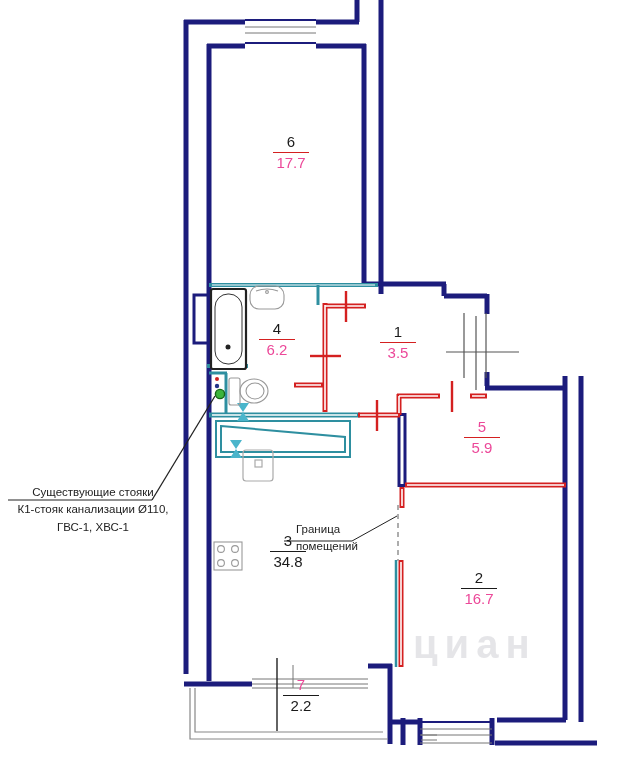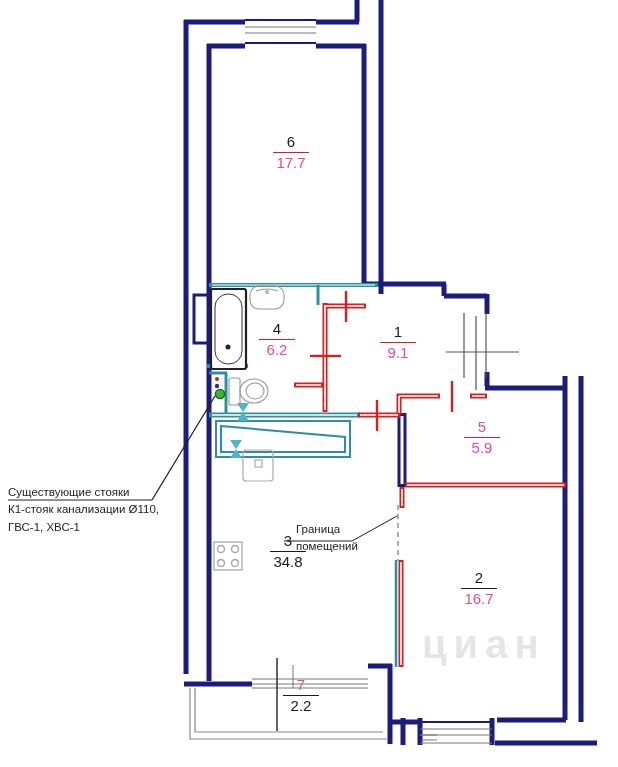--- a/index.html
+++ b/index.html
@@ -5,21 +5,21 @@
   html,body{margin:0;padding:0;background:#ffffff;}
   .canvas{position:relative;width:618px;height:767px;background:#ffffff;overflow:hidden;
           font-family:"Liberation Sans",sans-serif;}
   .plan-svg{position:absolute;left:0;top:0;}
   .room-label{position:absolute;width:70px;text-align:center;font-size:15px;line-height:1.12;}
   .room-label .rnum{font-weight:400;}
   .room-label .rdiv{width:36px;margin:1px auto 2px auto;border-top:1.7px solid #1a1a1a;height:0;}
   .room-label .rdiv.red{border-top-color:#d42020;}
   .c-black{color:#1a1a1a;}
   .c-red{color:#ec4899;}
-  .ann{position:absolute;font-size:11.5px;color:#222;line-height:1.5;}
+  .ann{position:absolute;font-size:11.5px;color:#222;line-height:1.5;text-align:center;}
   .ann2{position:absolute;font-size:11.5px;color:#222;line-height:1.45;width:90px;text-align:left;}
   .watermark{position:absolute;font-size:40px;font-weight:bold;color:rgba(150,150,165,0.25);
              letter-spacing:7px;}
 </style>
 </head>
 <body>
 
 <div class="canvas">
 
   <svg class="plan-svg" width="618" height="767" viewBox="0 0 618 767">
@@ -176,21 +176,21 @@
 
   <div class="room-label" style="left:242px;top:321px;">
     <div class="rnum c-black">4</div>
     <div class="rdiv red"></div>
     <div class="c-red">6.2</div>
   </div>
 
   <div class="room-label" style="left:363px;top:324px;">
     <div class="rnum c-black">1</div>
     <div class="rdiv red"></div>
-    <div class="c-red">9.1</div>
+    <div class="c-red">3.5</div>
   </div>
 
   <div class="room-label" style="left:447px;top:419px;">
     <div class="rnum c-red">5</div>
     <div class="rdiv red"></div>
     <div class="c-red">5.9</div>
   </div>
 
   <div class="room-label" style="left:253px;top:533px;">
     <div class="rnum c-black">3</div>
@@ -214,15 +214,15 @@
     <div>Существующие стояки</div>
     <div>К1-стояк канализации Ø110,</div>
     <div>ГВС-1, ХВС-1</div>
   </div>
 
   <div class="ann2" style="left:296px;top:521px;">
     <div>Граница</div>
     <div>помещений</div>
   </div>
 
-  <div class="watermark" style="left:422px;top:622px;">циан</div>
+  <div class="watermark" style="left:398px;top:622px;padding-left:15px;">циан</div>
 
 </div>
 
 </body></html>

